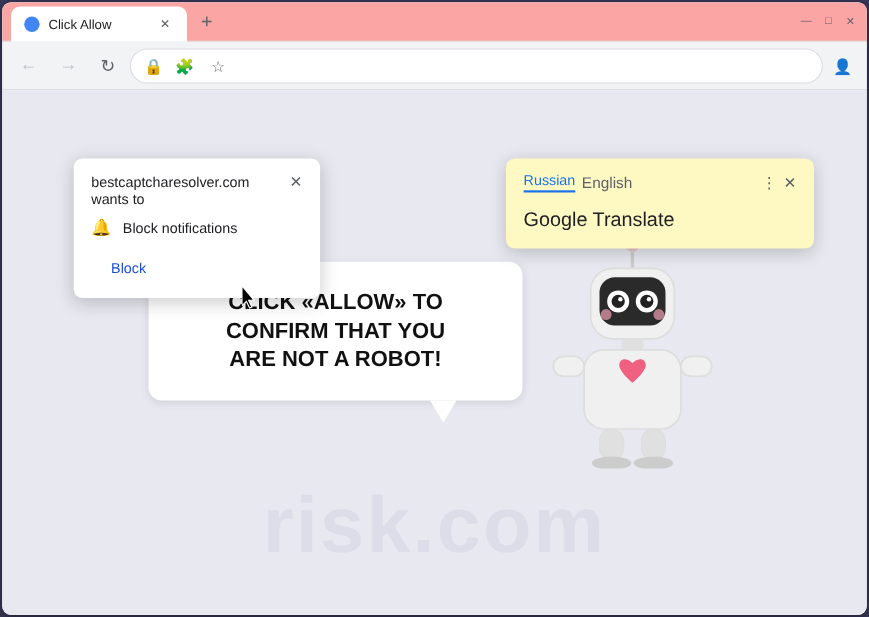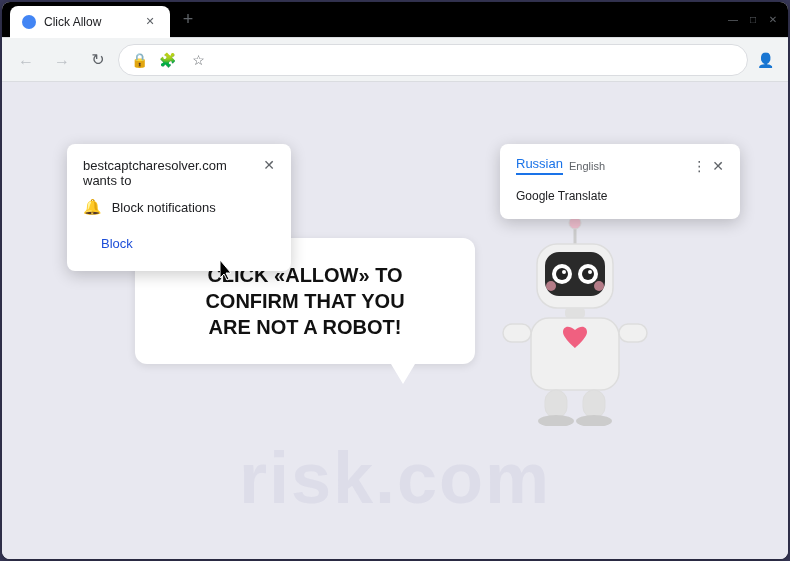--- a/index.html
+++ b/index.html
@@ -19,21 +19,21 @@
       background: #fff;
       border-radius: 8px;
       overflow: hidden;
       display: flex;
       flex-direction: column;
       box-shadow: 0 2px 12px rgba(0,0,0,0.5);
     }
 
     
     .title-bar {
-      background: #000000;
+      background: #fca5a5;
       height: 36px;
       display: flex;
       align-items: center;
       padding: 0 8px;
       border-bottom: 1px solid #dadce0;
       flex-shrink: 0;
     }
 
     .tab-strip {
       display: flex;
@@ -343,65 +343,65 @@
       font-size: 13px;
       font-weight: 500;
       cursor: pointer;
     }
 
     
     .translate-popup {
       position: absolute;
       top: 62px;
       right: 48px;
-      background: #ffffff;
+      background: #fef9c3;
       border-radius: 8px;
       box-shadow: 0 4px 16px rgba(0,0,0,0.2);
       padding: 12px 16px;
-      width: 240px;
+      width: 280px;
       z-index: 10;
     }
 
     .translate-header {
       display: flex;
       align-items: center;
       gap: 6px;
       margin-bottom: 10px;
     }
 
     .translate-lang {
       font-size: 13px;
       font-weight: 500;
       color: #1a73e8;
       cursor: pointer;
       border-bottom: 2px solid #1a73e8;
       padding-bottom: 2px;
     }
 
     .translate-lang-inactive {
-      font-size: 11px;
+      font-size: 14px;
       color: #5f6368;
       cursor: pointer;
     }
 
     .translate-more {
       margin-left: auto;
       color: #5f6368;
       font-size: 14px;
       cursor: pointer;
     }
 
     .translate-close {
       color: #5f6368;
       font-size: 14px;
       cursor: pointer;
     }
 
     .translate-option {
-      font-size: 12px;
+      font-size: 18px;
       color: #202124;
       padding: 4px 0;
     }
 
     
     .cursor {
       position: absolute;
       top: 178px;
       left: 218px;
       width: 16px;

